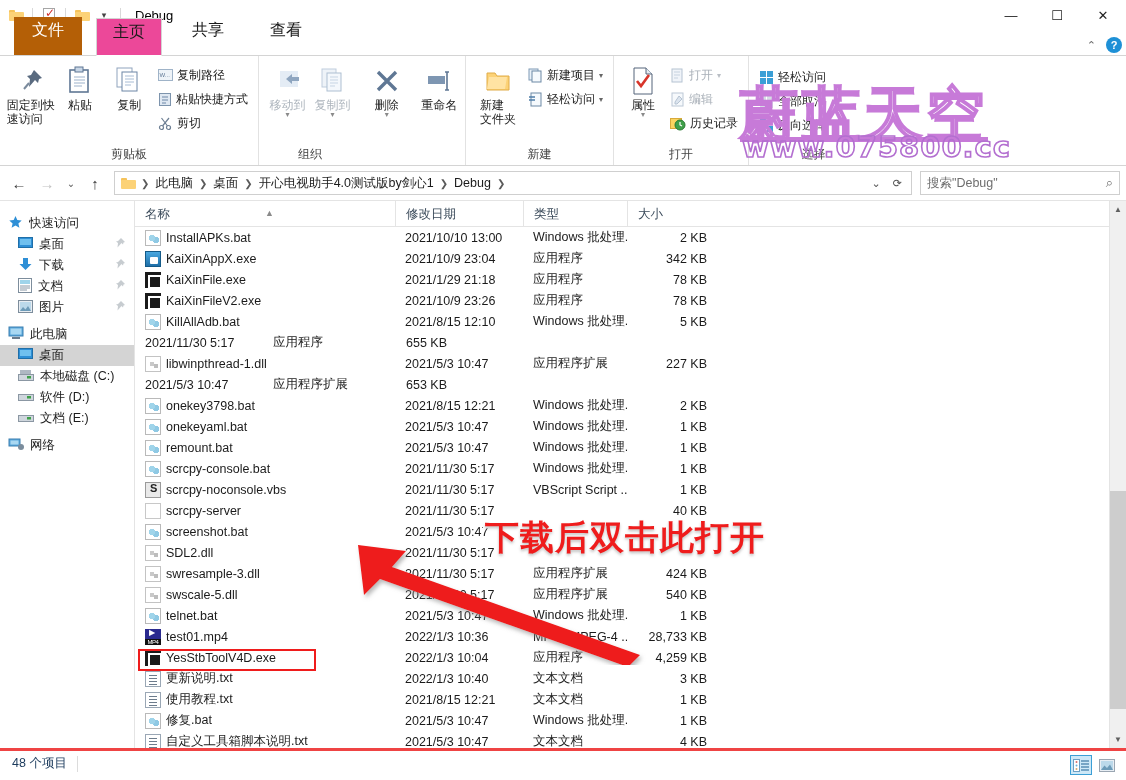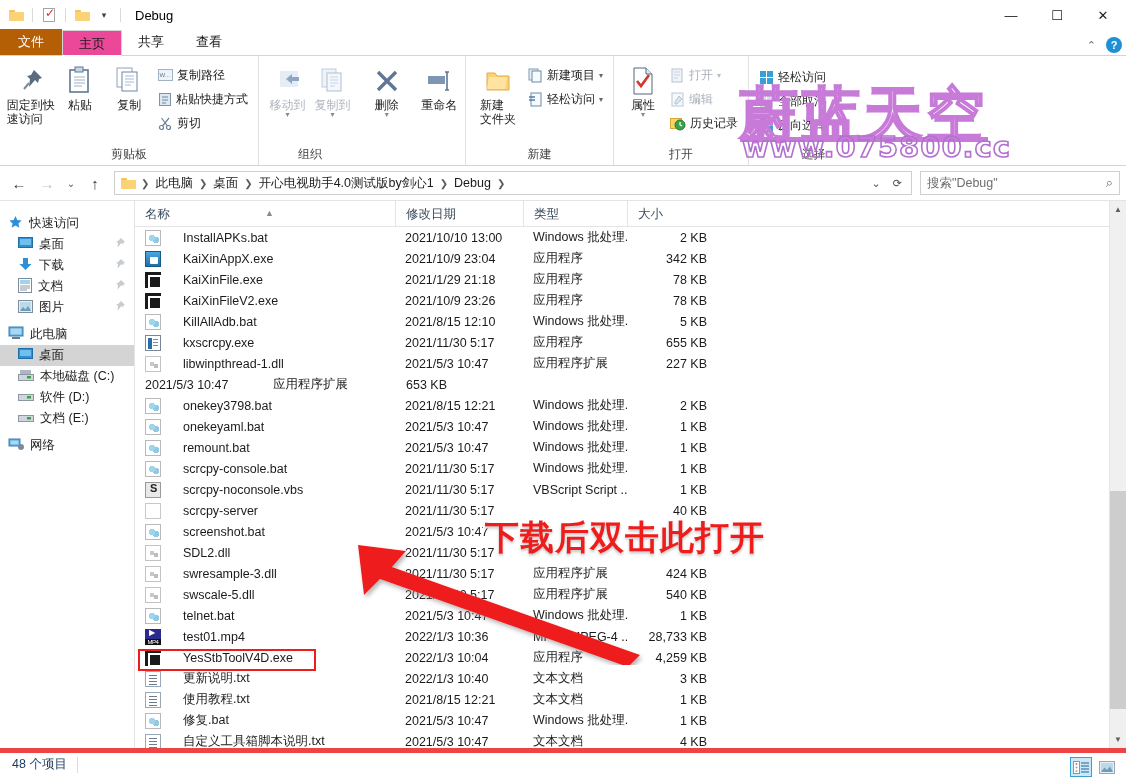--- a/index.html
+++ b/index.html
@@ -24,21 +24,21 @@
   .folder-ico::before { content:""; position:absolute; left:0; top:1px; width:6px; height:3px; background:#f6c35a; border-radius:1px 1px 0 0;}
   .folder-ico::after { content:""; position:absolute; left:0; top:3px; width:15px; height:9px; background:#fcd277; border-radius:1px;}
   .doc-check { width:12px; height:14px; border:1px solid #a6a6a6; background:#fff; position:relative; }
   .doc-check::after { content:"✓"; position:absolute; left:1px; top:-3px; color:#cf2f2f; font-size:12px; font-weight:bold; }
   .win-title { margin-left:10px; font-size:13px; color:#000; }
   .wincontrols { position:absolute; right:0; top:0; display:flex; }
   .wc { width:46px; height:30px; display:flex; align-items:center; justify-content:center; font-size:13px; color:#222; }
 
   
   .tabrow { height:26px; display:flex; align-items:flex-end; position:relative; border-bottom:1px solid #d4d4d4; }
-  .tab { height:26px; line-height:26px; padding:0 16px; font-size:13px; color:#1b1b1b; }
+  .tab { height:38px; line-height:26px; padding:0 16px; font-size:16px; color:#1b1b1b;margin-left:14px; }
   .tab.file { background:#b45f06; color:#fff; font-weight:normal; padding:0 18px; }
   .tab.active { background:#ec4899; border:1px solid #d4d4d4; border-bottom:1px solid #fff; margin-bottom:-1px; }
   .tabrow-right { position:absolute; right:4px; bottom:2px; display:flex; align-items:center; gap:10px; }
   .chev-up { color:#6b6b6b; font-size:11px; }
   .help-ico { width:16px; height:16px; border-radius:50%; background:#1e90d6; color:#fff; font-size:11px;
               display:flex; align-items:center; justify-content:center; font-weight:bold; }
 
   
   .ribbon { height:110px; border-bottom:1px solid #d4d4d4; display:flex; position:relative; background:#fff; }
   .rgroup { position:relative; display:flex; padding:2px 6px 0 6px; }
@@ -88,21 +88,21 @@
   .ch { height:26px; line-height:26px; padding-left:10px; position:relative; }
   .ch + .ch { border-left:1px solid #e4e4e4; }
   .ch.c-name { width:260px; }
   .ch.c-date { width:128px; }
   .ch.c-type { width:104px; }
   .ch.c-size { width:92px; }
   .sortarrow { position:absolute; left:50%; top:-1px; font-size:9px; color:#8a8a8a; }
 
   .filelist { flex:1; position:relative; overflow:hidden; }
   .frow { height:21px; display:flex; align-items:center; font-size:12.5px; color:#1b1b1b; }
-  .fname { width:260px; display:flex; align-items:center; gap:22px; padding-left:10px; overflow:hidden; white-space:nowrap; }
+  .fname { width:260px; display:flex; align-items:center; gap:5px; padding-left:10px; overflow:hidden; white-space:nowrap; }
   .fdate { width:128px; padding-left:10px; white-space:nowrap; }
   .ftype { width:104px; padding-left:10px; white-space:nowrap; overflow:hidden; }
   .fsize { width:92px; text-align:right; padding-right:12px; white-space:nowrap; }
 
   
   .fi { width:16px; height:16px; flex:0 0 16px; position:relative; }
   .fi-bat { background:#fff; border:1px solid #b9b9b9; }
   .fi-bat::after { content:""; position:absolute; left:2px; top:3px; width:11px; height:9px;
                    background:radial-gradient(circle at 4px 4px,#9fd4ea 0 3px,transparent 3px),
                               radial-gradient(circle at 8px 6px,#8fc9e4 0 3px,transparent 3px); }
@@ -129,21 +129,21 @@
   .fi-kxs::before { content:""; position:absolute; left:7px; top:3px; right:2px; height:9px;
                     background:repeating-linear-gradient(#7e8d9b 0 1px,transparent 1px 3px); }
 
   
   .vscroll { position:absolute; right:0; top:0; width:17px; height:100%; background:#f0f0f0; border-left:1px solid #e4e4e4; }
   .vsbtn { height:17px; display:flex; align-items:center; justify-content:center; font-size:8px; color:#606060; }
   .vsbtn.bot { position:absolute; bottom:0; left:0; width:100%; }
   .vsthumb { position:absolute; left:0; width:100%; background:#cdcdcd; top:290px; height:218px; }
 
   
-  .statusbar { height:28px; border-top:5px solid #ef4444; display:flex; align-items:center;
+  .statusbar { height:28px; border-top:3px solid #ef4444; display:flex; align-items:center;
                padding:0 6px; font-size:12.5px; color:#1b3a5c; background:#fff; position:relative; }
   .statusbar .count { padding-left:6px; }
   .sb-sep { width:1px; height:16px; background:#dcdcdc; margin-left:10px; }
   .viewbtns { position:absolute; right:8px; top:4px; display:flex; gap:4px; }
   .vb { width:22px; height:20px; display:flex; align-items:center; justify-content:center; }
   .vb.sel { background:#cde8f7; border:1px solid #3b9fd6; }
 
   
   .anno-text {
     position:absolute; left:485px; top:515px;
@@ -634,24 +634,20 @@
         <div class="frow">
           <div class="fname">
             <span class="fi fi-bat"></span>
             <span>KillAllAdb.bat</span>
           </div>
           <div class="fdate">2021/8/15 12:10</div>
           <div class="ftype">Windows 批处理...</div>
           <div class="fsize">5 KB</div>
         </div>
         <div class="frow">
-          <div class="fname">
-            <span class="fi fi-kxs"></span>
-            <span>kxscrcpy.exe</span>
-          </div>
           <div class="fdate">2021/11/30 5:17</div>
           <div class="ftype">应用程序</div>
           <div class="fsize">655 KB</div>
         </div>
         <div class="frow">
           <div class="fname">
             <span class="fi fi-dll"></span>
             <span>libwinpthread-1.dll</span>
           </div>
           <div class="fdate">2021/5/3 10:47</div>

